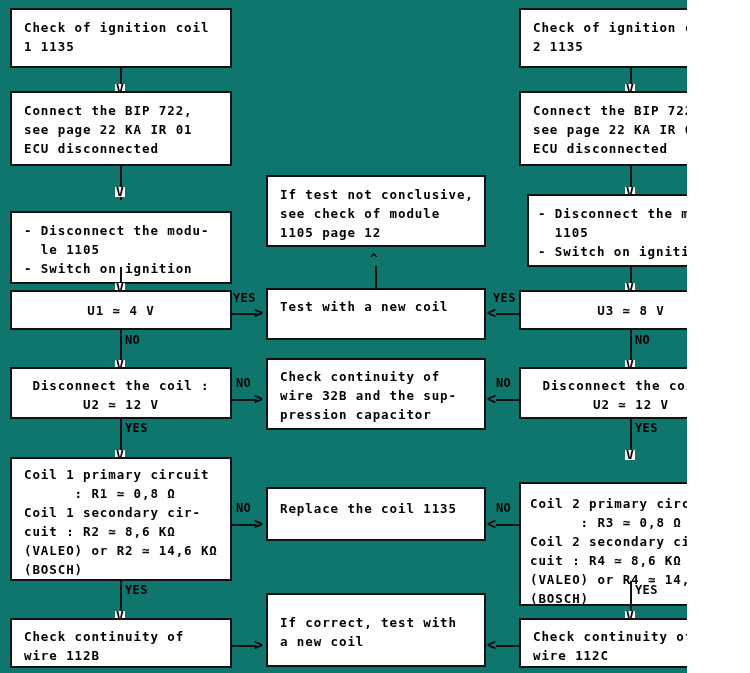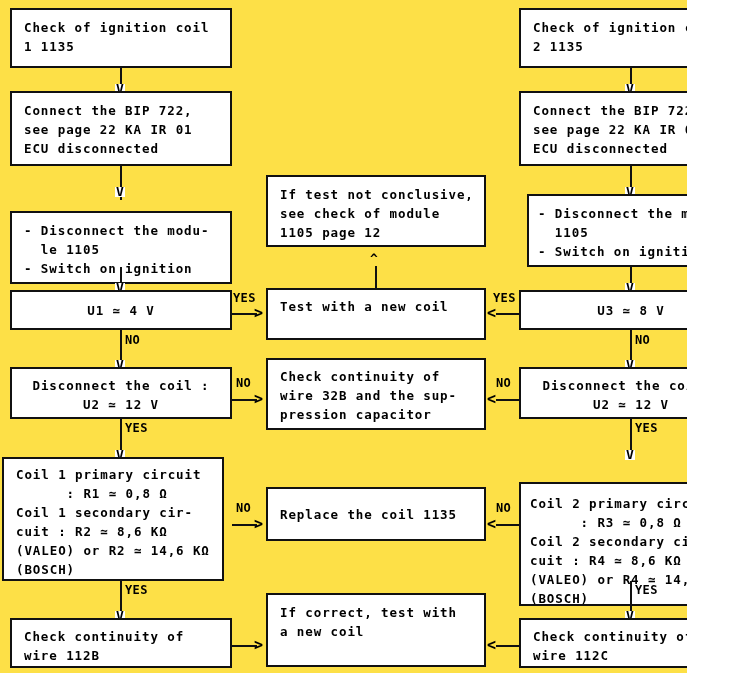--- a/index.html
+++ b/index.html
@@ -8,21 +8,21 @@
     background: #ffffff;
   }
   body {
     font-family: "DejaVu Sans Mono", "Liberation Mono", monospace;
     color: #000000;
   }
   #canvas {
     position: relative;
     width: 687px;
     height: 673px;
-    background: #fde047;
+    background: #0f766e;
     overflow: hidden;
   }
   .box {
     position: absolute;
     box-sizing: border-box;
     border: 2px solid #111111;
     background: #ffffff;
     padding: 8px 10px 6px 12px;
     font-size: 12.5px;
     line-height: 19px;
@@ -123,21 +123,21 @@
 U2 ≃ 12 V</div>
 
   <div class="hline" style="left:232px; top:399px; width:25px;"></div>
   <div class="edge-label" style="left:236px; top:377px;">NO</div>
   <div class="arrow-right" style="left:254px; top:393px;">&gt;</div>
 
   <div class="vline" style="left:120px; top:419px; height:33px;"></div>
   <div class="edge-label" style="left:125px; top:422px;">YES</div>
   <div class="chev-down" style="left:115px; top:450px;">V</div>
 
-  <div class="box" style="left:2px; top:457px; width:222px; height:124px; padding-top:6px;">Coil 1 primary circuit
+  <div class="box" style="left:10px; top:457px; width:222px; height:124px; padding-top:6px;">Coil 1 primary circuit
       : R1 ≃ 0,8 Ω
 Coil 1 secondary cir-
 cuit : R2 ≃ 8,6 KΩ
 (VALEO) or R2 ≃ 14,6 KΩ
 (BOSCH)</div>
 
   <div class="hline" style="left:232px; top:524px; width:25px;"></div>
   <div class="edge-label" style="left:236px; top:502px;">NO</div>
   <div class="arrow-right" style="left:254px; top:518px;">&gt;</div>
 
@@ -157,23 +157,23 @@
 
   <div class="vline" style="left:375px; top:266px; height:24px;"></div>
   <div class="chev-up" style="left:370px; top:254px;">^</div>
 
   <div class="box" style="left:266px; top:288px; width:220px; height:52px; padding-top:7px;">Test with a new coil</div>
 
   <div class="box" style="left:266px; top:358px; width:220px; height:72px; padding-top:7px;">Check continuity of
 wire 32B and the sup-
 pression capacitor</div>
 
-  <div class="box" style="left:266px; top:487px; width:220px; height:54px; padding-top:16px;">Replace the coil 1135</div>
-
-  <div class="box" style="left:266px; top:593px; width:220px; height:74px; padding-top:8px;">If correct, test with
+  <div class="box" style="left:266px; top:487px; width:220px; height:54px; padding-top:10px;">Replace the coil 1135</div>
+
+  <div class="box" style="left:266px; top:593px; width:220px; height:74px; padding-top:18px;">If correct, test with
 a new coil</div>
 
   <div class="box title" style="left:519px; top:8px; width:224px; height:60px;">Check of ignition coil
 2 1135</div>
 
   <div class="vline" style="left:630px; top:68px; height:29px;"></div>
   <div class="chev-down" style="left:625px; top:84px;">V</div>
 
   <div class="box" style="left:519px; top:91px; width:224px; height:75px;">Connect the BIP 722,
 see page 22 KA IR 01

